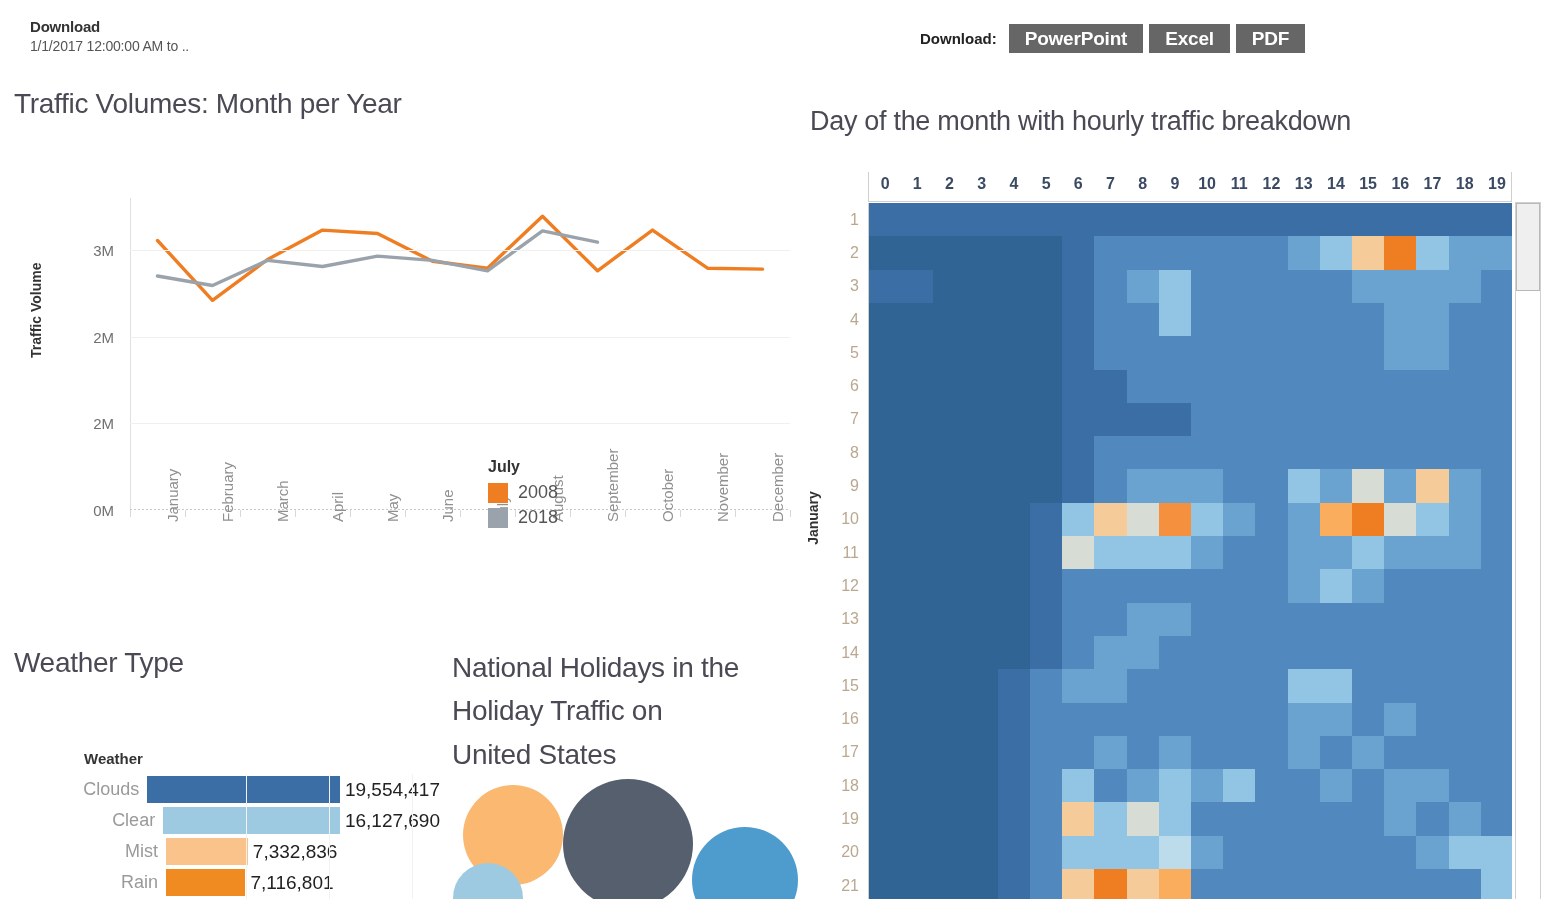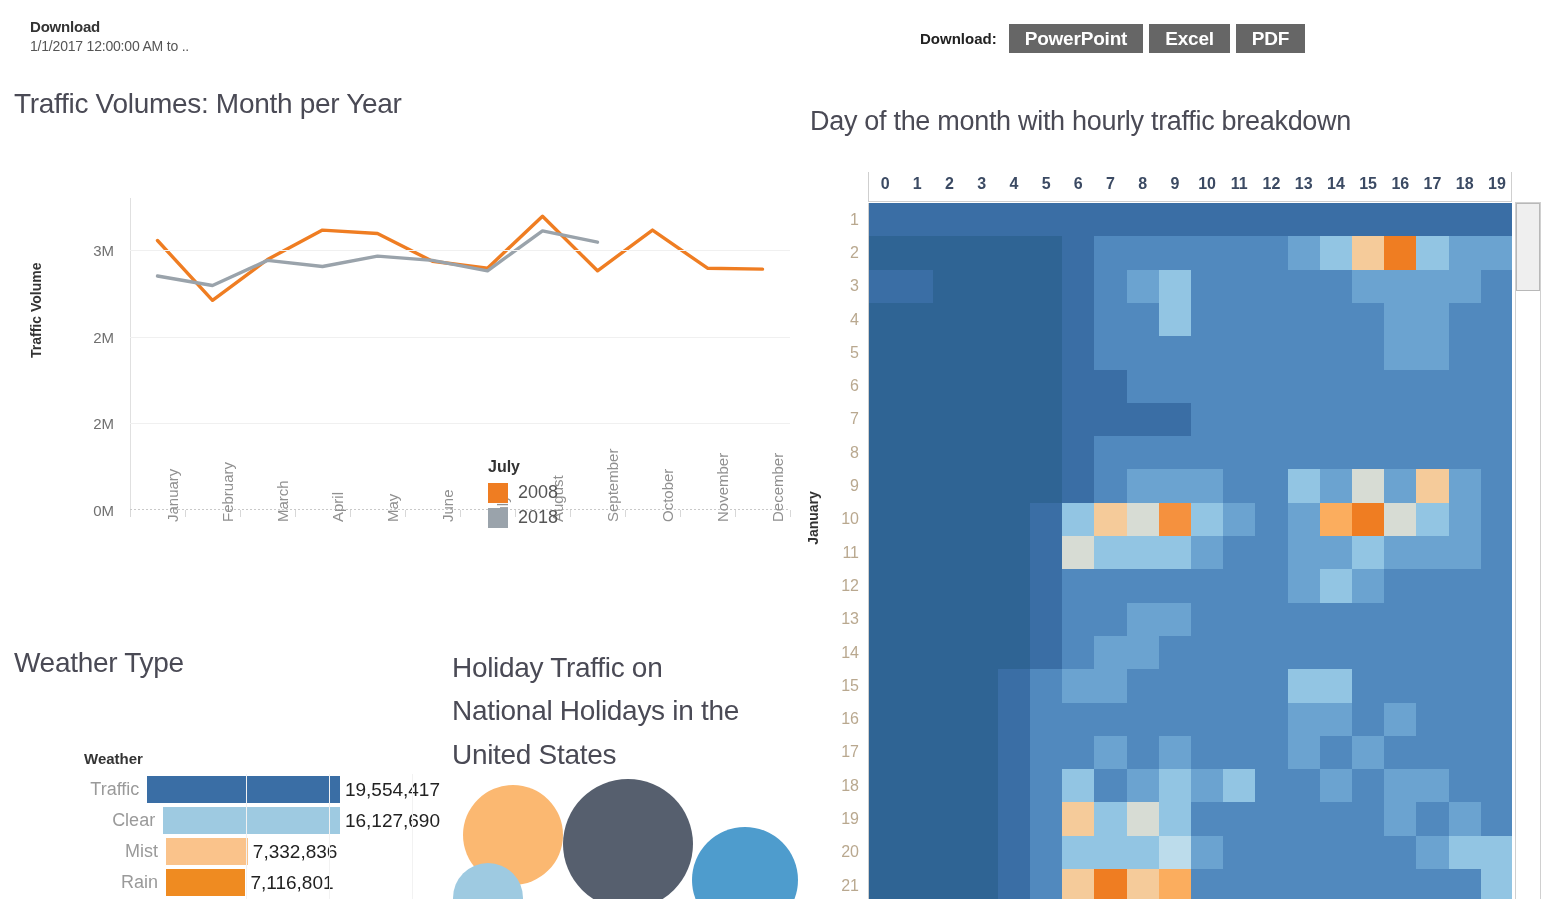--- a/index.html
+++ b/index.html
@@ -165,21 +165,21 @@
     </div>
   </div>
 
   <div id="weather-panel">
     <div id="weather-title" class="viz-title">
       <div>Weather Type</div>
     </div>
     <div id="weather-head">Weather</div>
     <div class="wbars" id="wbars">
         <div class="wrow">
-          <div class="wrow-label">Traffic</div>
+          <div class="wrow-label">Clouds</div>
           <div class="wrow-bar" style="width: 218.282px; background: rgb(58, 110, 165);"></div>
           <div class="wrow-val">19,554,417</div>
         </div>
         <div class="wrow">
           <div class="wrow-label">Clear</div>
           <div class="wrow-bar" style="width: 180.03px; background: rgb(158, 202, 225);"></div>
           <div class="wrow-val">16,127,690</div>
         </div>
         <div class="wrow">
           <div class="wrow-label">Mist</div>
@@ -192,22 +192,22 @@
           <div class="wrow-val">7,116,801</div>
         </div>
       </div>
   <div class="wgrid" style="left: 246px;"></div>
       <div class="wgrid" style="left: 329px;"></div>
       <div class="wgrid" style="left: 412px;"></div>
     </div>
 
   <div id="bubble-panel">
     <div id="bubble-title" class="viz-title">
+      <div>National Holidays in the</div>
       <div>Holiday Traffic on</div>
-      <div>National Holidays in the</div>
       <div>United States</div>
     </div>
     <div id="bubbles">
         <div class="bubble" style="left: 23px; top: 149px; width: 100px; height: 100px; background: rgb(251, 184, 113);"></div>
         <div class="bubble" style="left: 123px; top: 143px; width: 130px; height: 130px; background: rgb(86, 95, 110);"></div>
         <div class="bubble" style="left: 252px; top: 191px; width: 106px; height: 106px; background: rgb(78, 156, 205);"></div>
         <div class="bubble" style="left: 13px; top: 227px; width: 70px; height: 70px; background: rgb(158, 202, 225);"></div>
       </div>
   </div>
 

